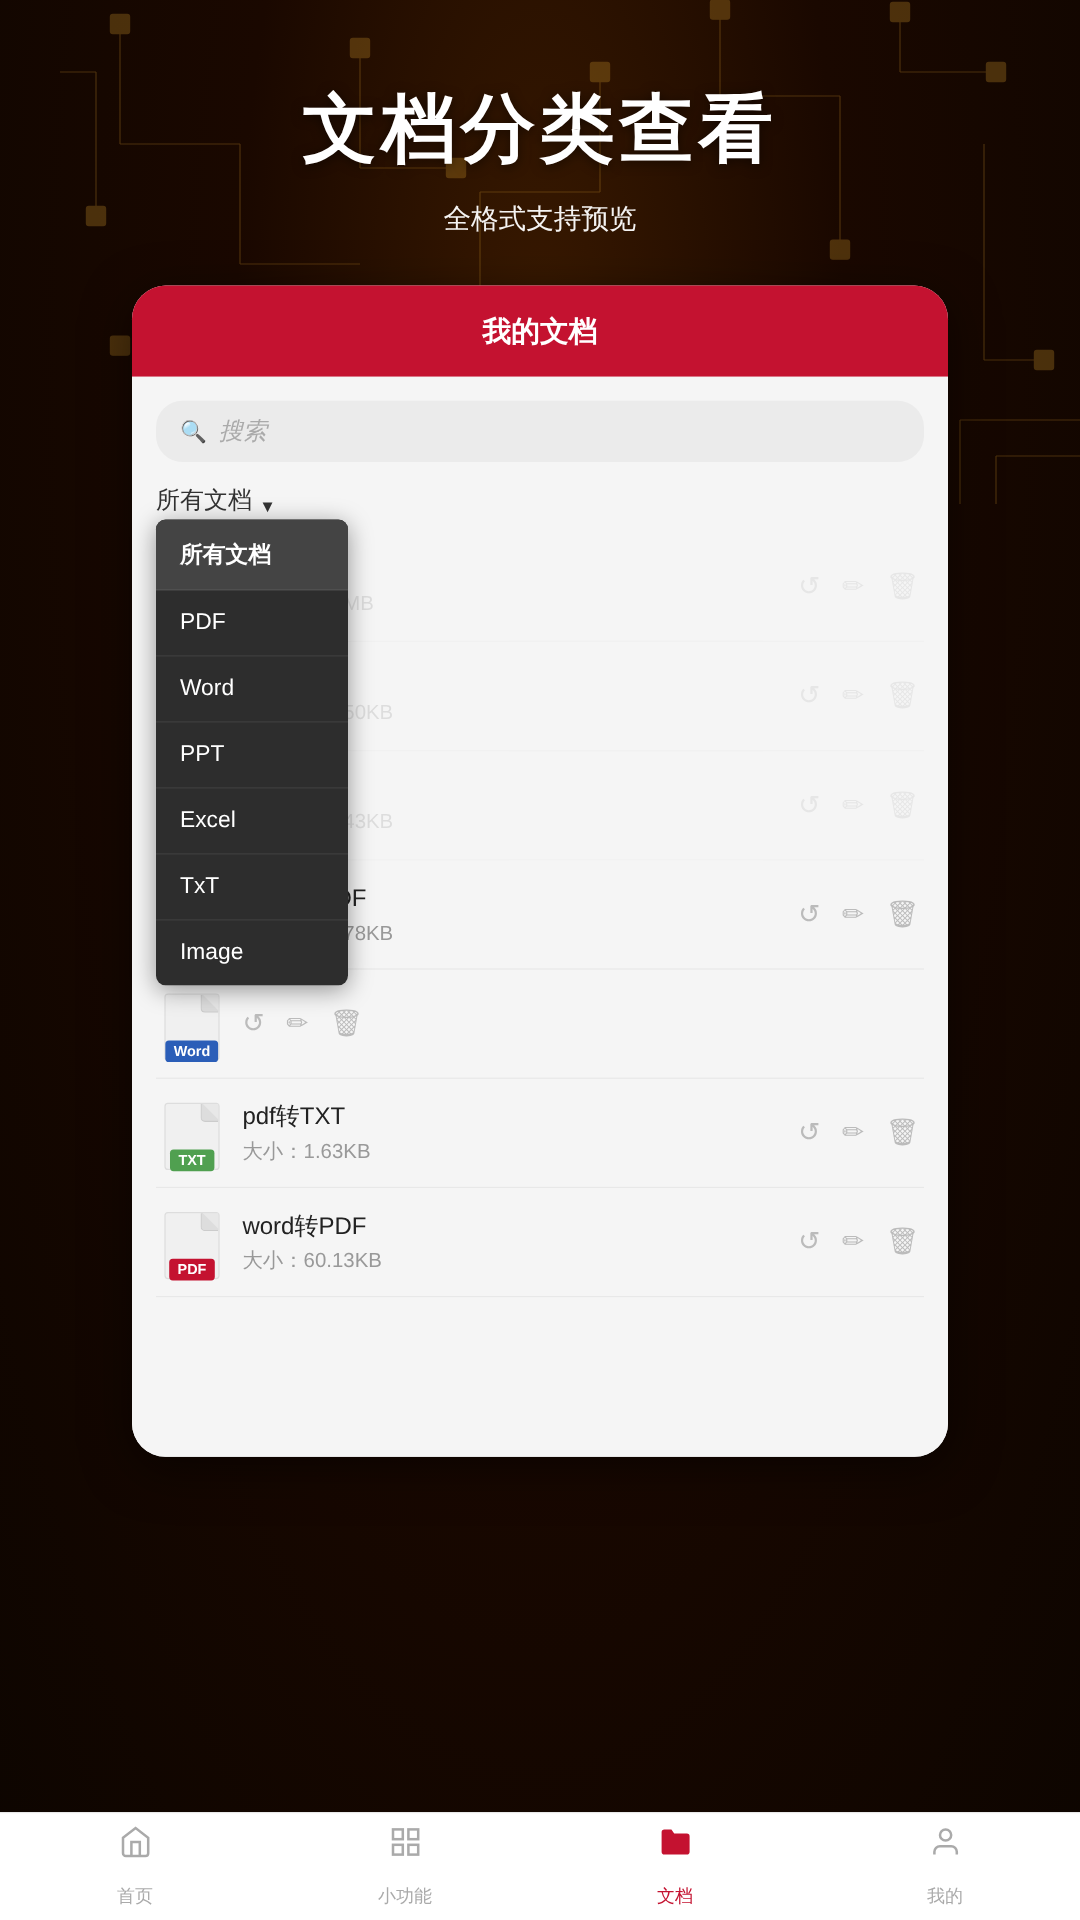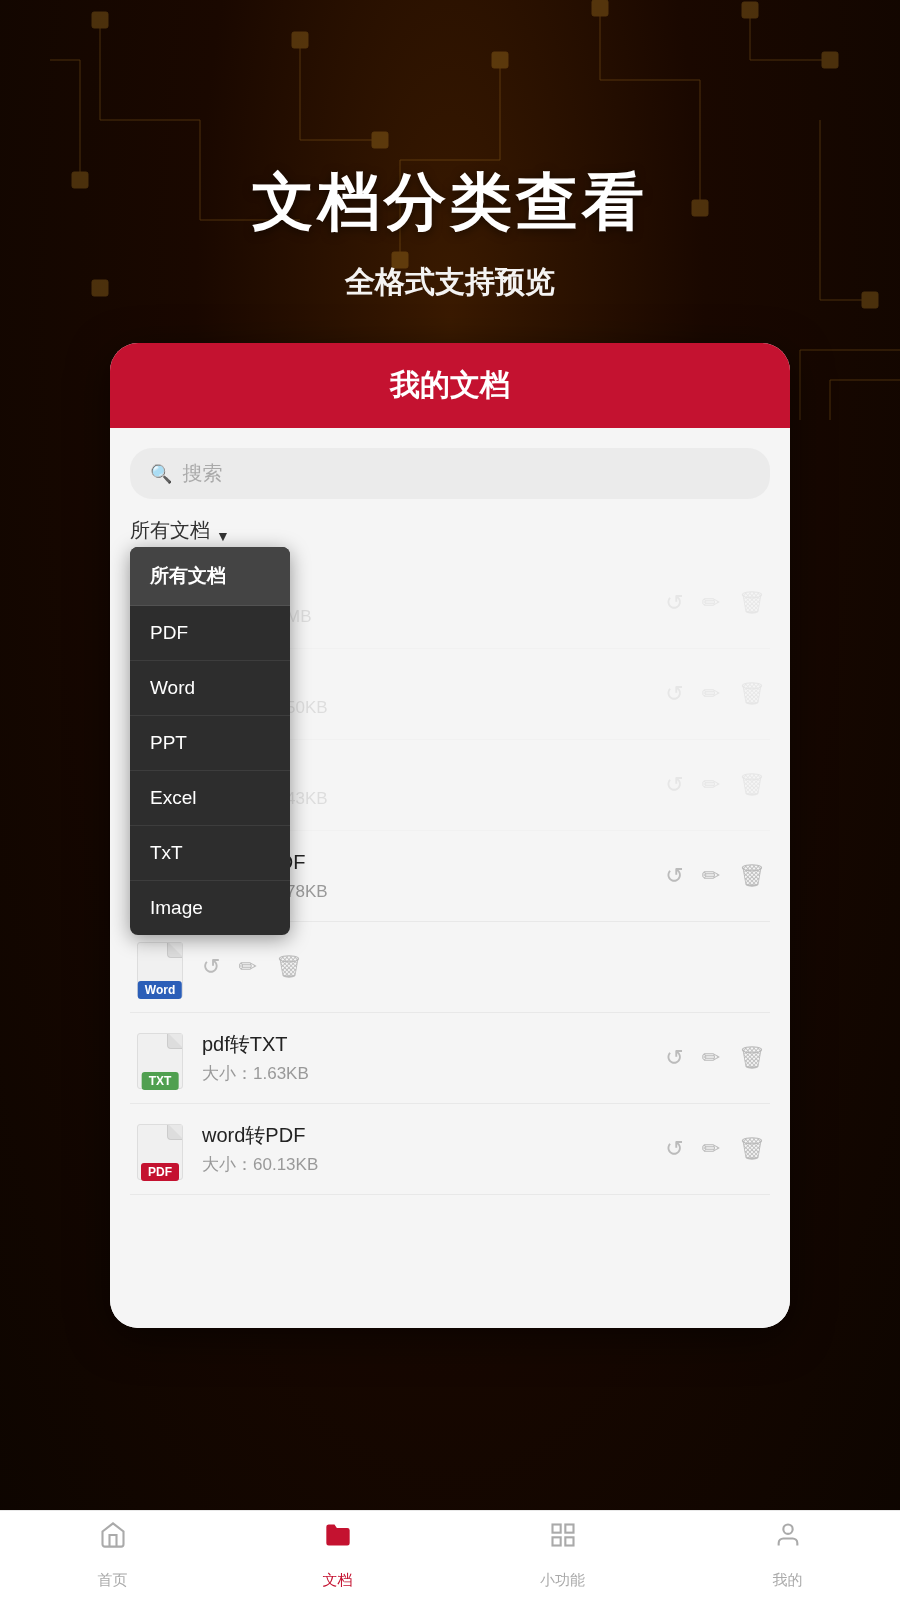--- a/index.html
+++ b/index.html
@@ -25,37 +25,36 @@
       top: 0; left: 0; right: 0; height: 420px;
       z-index: 1;
       overflow: hidden;
     }
 
     
     .header-section {
       position: relative;
       z-index: 2;
       text-align: center;
-      padding-top: 120px;
-      margin-top: 40px;
+      padding-top: 65px;
     }
 
     .header-title {
       font-size: 62px;
       font-weight: 900;
       color: #ffffff;
       letter-spacing: 4px;
       text-shadow: 0 2px 10px rgba(0,0,0,0.5);
     }
 
     .header-subtitle {
-      font-size: 30px;
+      font-size: 23px;
       color: #ffffff;
       margin-top: 18px;
-      font-weight: 700;
+      font-weight: 400;
       opacity: 0.95;
     }
 
     
     .main-card {
       position: relative;
       z-index: 10;
       background: #f5f5f5;
       border-radius: 28px;
       margin: 40px 110px 0;
@@ -65,21 +64,21 @@
 
     .card-header {
       background: #c41230;
       border-radius: 28px 28px 0 0;
       padding: 22px 20px;
       text-align: center;
     }
 
     .card-header-title {
       color: #ffffff;
-      font-size: 30px;
+      font-size: 24px;
       font-weight: 600;
     }
 
     .card-body {
       background: #f5f5f5;
       border-radius: 0 0 28px 28px;
       padding: 20px 20px 10px;
       min-height: 900px;
     }
 
@@ -95,20 +94,21 @@
     }
 
     .search-icon-wrap {
       color: #999;
       font-size: 18px;
     }
 
     .search-placeholder {
       color: #aaa;
       font-size: 20px;
+      font-style: italic;
     }
 
     
     .filter-row {
       display: flex;
       align-items: flex-end;
       gap: 6px;
       margin-bottom: 6px;
       position: relative;
     }
@@ -519,39 +519,39 @@
   <div class="nav-item">
     <span class="nav-icon">
       <svg width="28" height="28" viewBox="0 0 24 24" fill="none" stroke="#aaa" stroke-width="1.8">
         <path d="M3 9l9-7 9 7v11a2 2 0 01-2 2H5a2 2 0 01-2-2z"></path>
         <polyline points="9 22 9 12 15 12 15 22"></polyline>
       </svg>
     </span>
     <span class="nav-label">首页</span>
   </div>
   <div class="nav-item">
-    <span class="nav-icon active">
-      <svg width="28" height="28" viewBox="0 0 24 24" fill="#c41230">
-        <path d="M22 19a2 2 0 01-2 2H4a2 2 0 01-2-2V5a2 2 0 012-2h5l2 3h9a2 2 0 012 2z"></path>
-      </svg>
-    </span>
-    <span class="nav-label active">文档</span>
-  </div>
-  <div class="nav-item">
     <span class="nav-icon">
       <svg width="28" height="28" viewBox="0 0 24 24" fill="none" stroke="#aaa" stroke-width="1.8">
         <rect x="3" y="3" width="7" height="7"></rect>
         <rect x="14" y="3" width="7" height="7"></rect>
         <rect x="3" y="14" width="7" height="7"></rect>
         <rect x="14" y="14" width="7" height="7"></rect>
       </svg>
     </span>
     <span class="nav-label">小功能</span>
   </div>
   <div class="nav-item">
+    <span class="nav-icon active">
+      <svg width="28" height="28" viewBox="0 0 24 24" fill="#c41230">
+        <path d="M22 19a2 2 0 01-2 2H4a2 2 0 01-2-2V5a2 2 0 012-2h5l2 3h9a2 2 0 012 2z"></path>
+      </svg>
+    </span>
+    <span class="nav-label active">文档</span>
+  </div>
+  <div class="nav-item">
     <span class="nav-icon">
       <svg width="28" height="28" viewBox="0 0 24 24" fill="none" stroke="#aaa" stroke-width="1.8">
         <path d="M20 21v-2a4 4 0 00-4-4H8a4 4 0 00-4 4v2"></path>
         <circle cx="12" cy="7" r="4"></circle>
       </svg>
     </span>
     <span class="nav-label">我的</span>
   </div>
 </div>
 

